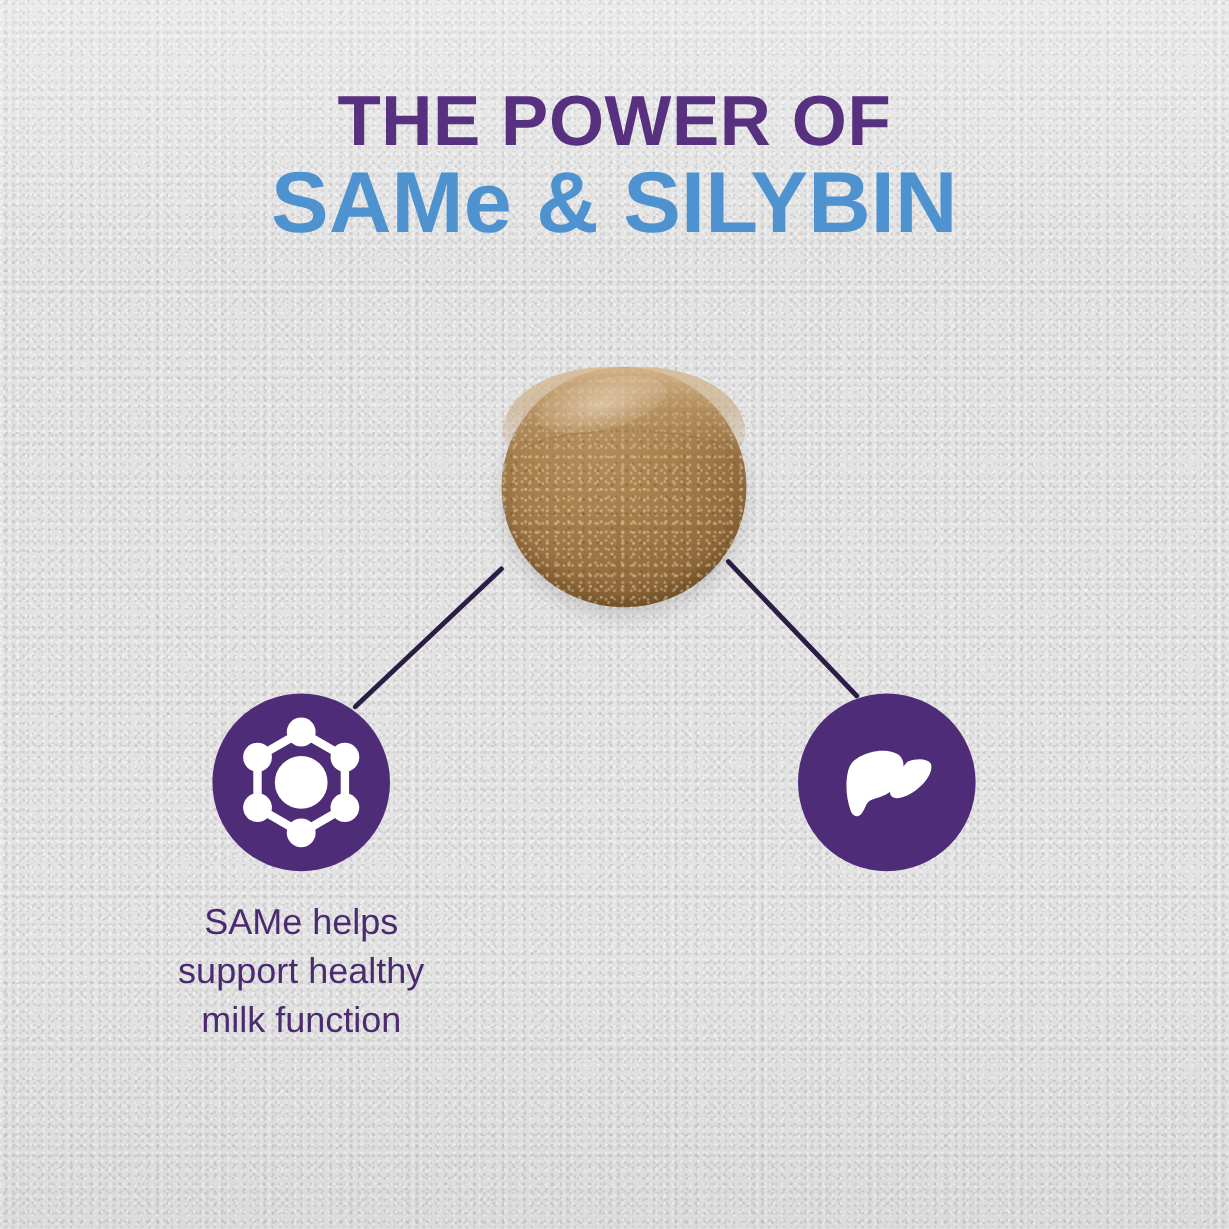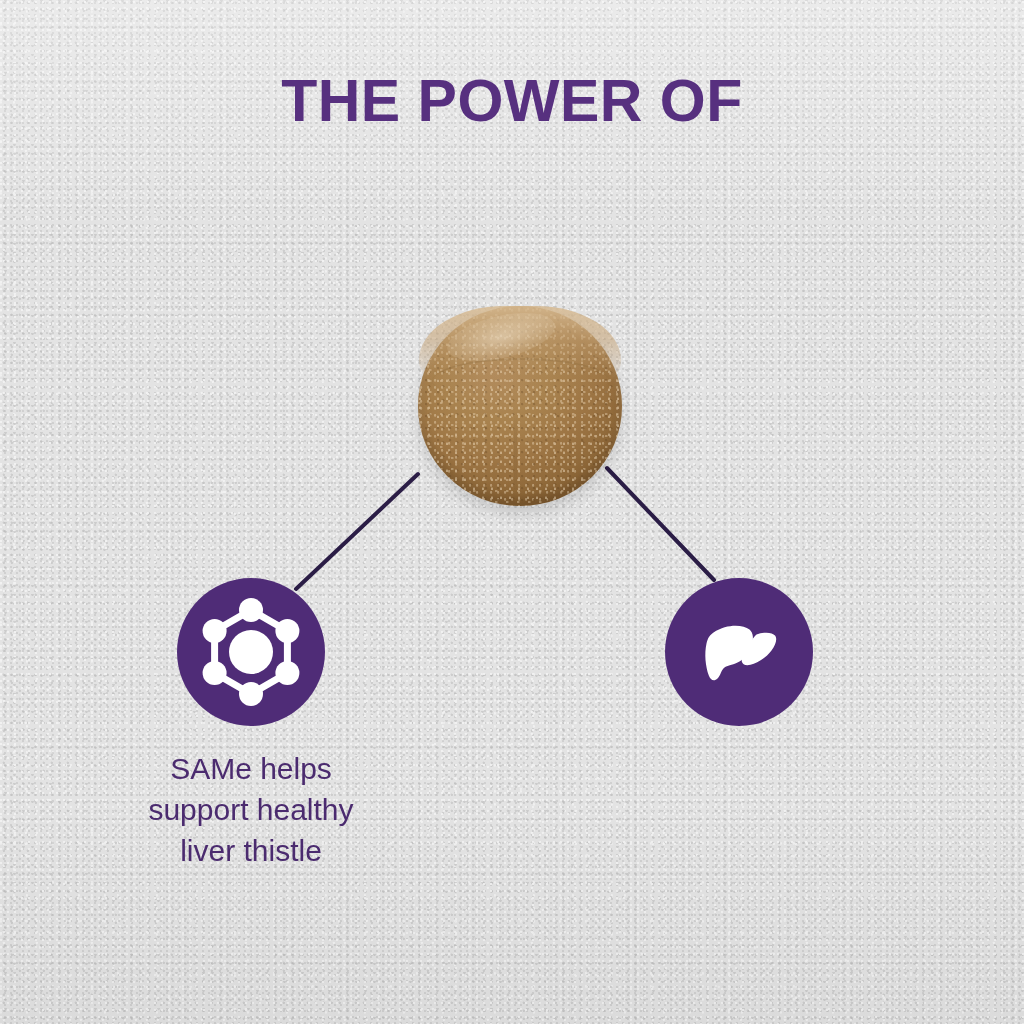--- a/index.html
+++ b/index.html
@@ -186,20 +186,21 @@
 </head>
 <body>
 
 <div id="infographic">
 
   <div class="bg-noise"></div>
   <div class="bg-vignette"></div>
 
   <div class="headline">
     <span class="headline-line1">THE POWER OF</span>
+    <span class="headline-line2">SAMe &amp; SILYBIN</span>
   </div>
 
   <svg class="connectors" width="1024" height="1024" viewBox="0 0 1024 1024">
     <line x1="418" y1="474" x2="296" y2="589" stroke="#2b1d46" stroke-width="4" stroke-linecap="round"></line>
     <line x1="607" y1="468" x2="714" y2="580" stroke="#2b1d46" stroke-width="4" stroke-linecap="round"></line>
   </svg>
 
   <div class="tablet-wrap">
     <div class="tablet">
       <div class="tablet-speckle"></div>
@@ -250,16 +251,16 @@
                  C 83 61.8, 74.5 67.2, 67.5 68.8
                  C 62.5 69.9, 59.5 68.5, 58.8 65.5
                  C 58.2 62.8, 60 59.5, 62.5 55.5
                  C 66 49.8, 68.5 43.2, 73.5 38.5 Z"></path>
       </g>
     </svg>
   </div>
 
   <div class="caption caption-left">SAMe helps
 support healthy
-liver thistle</div>
+milk function</div>
 
 
 </div>
 
 </body></html>

